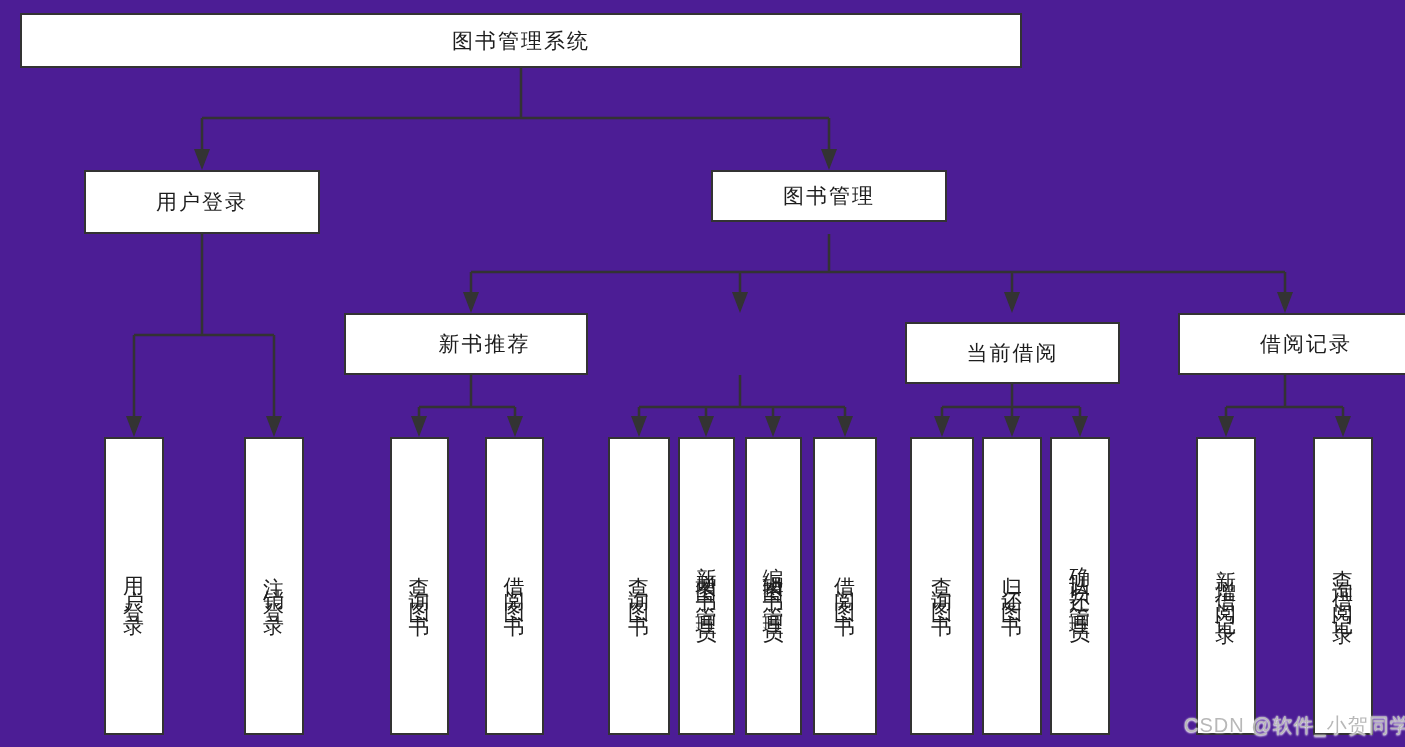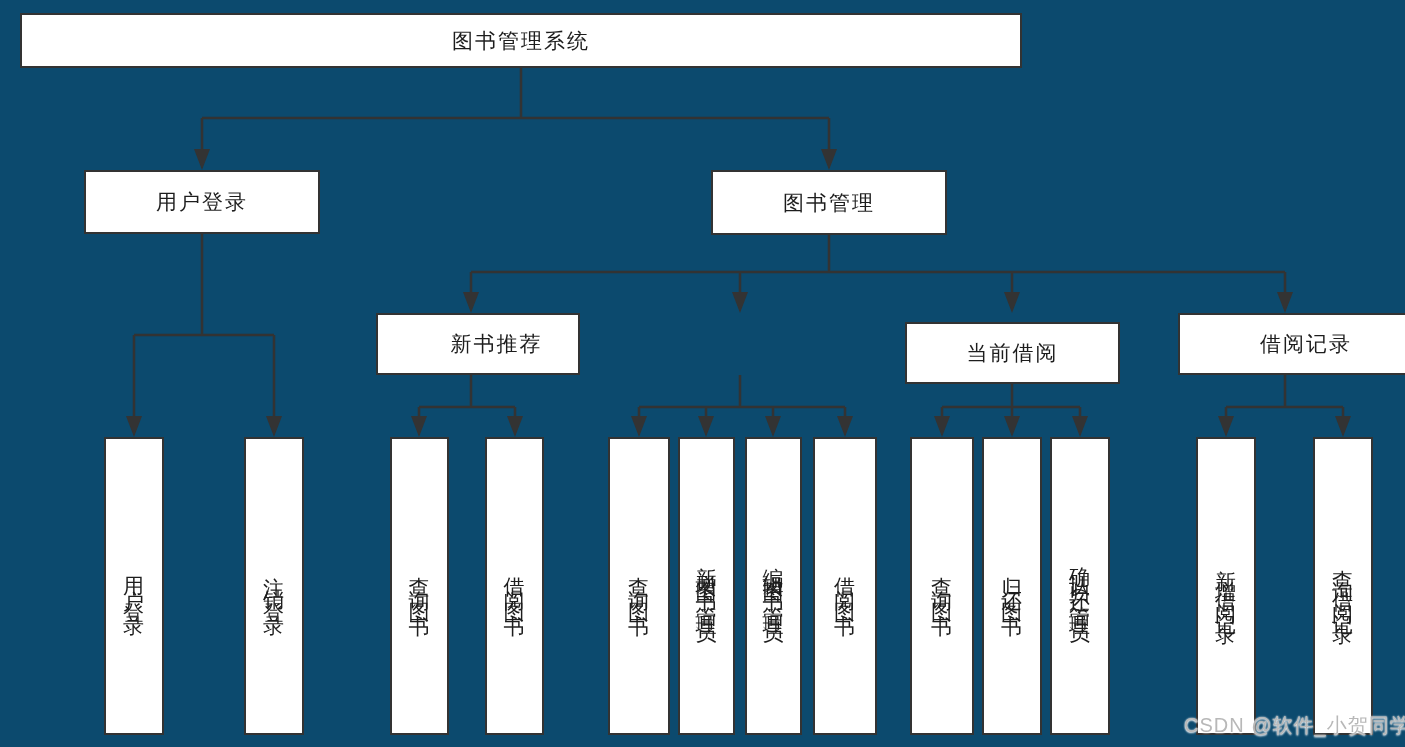--- a/index.html
+++ b/index.html
@@ -1,17 +1,17 @@
 <!DOCTYPE html>
 <html><head>
 <meta charset="utf-8">
 <style>
   html,body{margin:0;padding:0;background:#ffffff;}
   .stage{
-    position:relative;width:1405px;height:747px;background:#0c4a6e;overflow:hidden;
+    position:relative;width:1405px;height:747px;background:#4c1d95;overflow:hidden;
     font-family:"Liberation Sans", sans-serif;color:#1d1d1d;
   }
   .wires{position:absolute;left:0;top:0;z-index:0;}
   .box{
     position:absolute;box-sizing:border-box;z-index:1;
     border:2.5px solid #333333;background:#ffffff;
     display:flex;align-items:center;justify-content:center;
     font-size:21px;letter-spacing:2px;color:#1d1d1d;white-space:nowrap;
   }
   .col{top:437px;height:298px;}
@@ -85,23 +85,23 @@
       M934 416 L950 416 L942 437 Z
       M1004 416 L1020 416 L1012 437 Z
       M1072 416 L1088 416 L1080 437 Z
       M1218 416 L1234 416 L1226 437 Z
       M1335 416 L1351 416 L1343 437 Z"></path>
   </svg>
 
   <div class="box" style="left:20px;top:13px;width:1002px;height:55px;">图书管理系统</div>
 
   <div class="box" style="left:84px;top:170px;width:236px;height:64px;">用户登录</div>
-  <div class="box" style="left:711px;top:170px;width:236px;height:65px;">图书管理</div>
+  <div class="box" style="left:711px;top:170px;width:236px;height:52px;">图书管理</div>
 
-  <div class="box" style="left:376px;top:313px;width:204px;height:62px;padding-left:37px;">新书推荐</div>
+  <div class="box" style="left:344px;top:313px;width:244px;height:62px;padding-left:37px;">新书推荐</div>
   <div class="box" style="left:905px;top:322px;width:215px;height:62px;">当前借阅</div>
   <div class="box" style="left:1178px;top:313px;width:256px;height:62px;">借阅记录</div>
 
   <div class="box col" style="left:104px;width:60px;">
     <span class="vtext">用户登录</span>
   </div>
   <div class="box col" style="left:244px;width:60px;">
     <span class="vtext">注销登录</span>
   </div>
   <div class="box col" style="left:390px;width:59px;">

